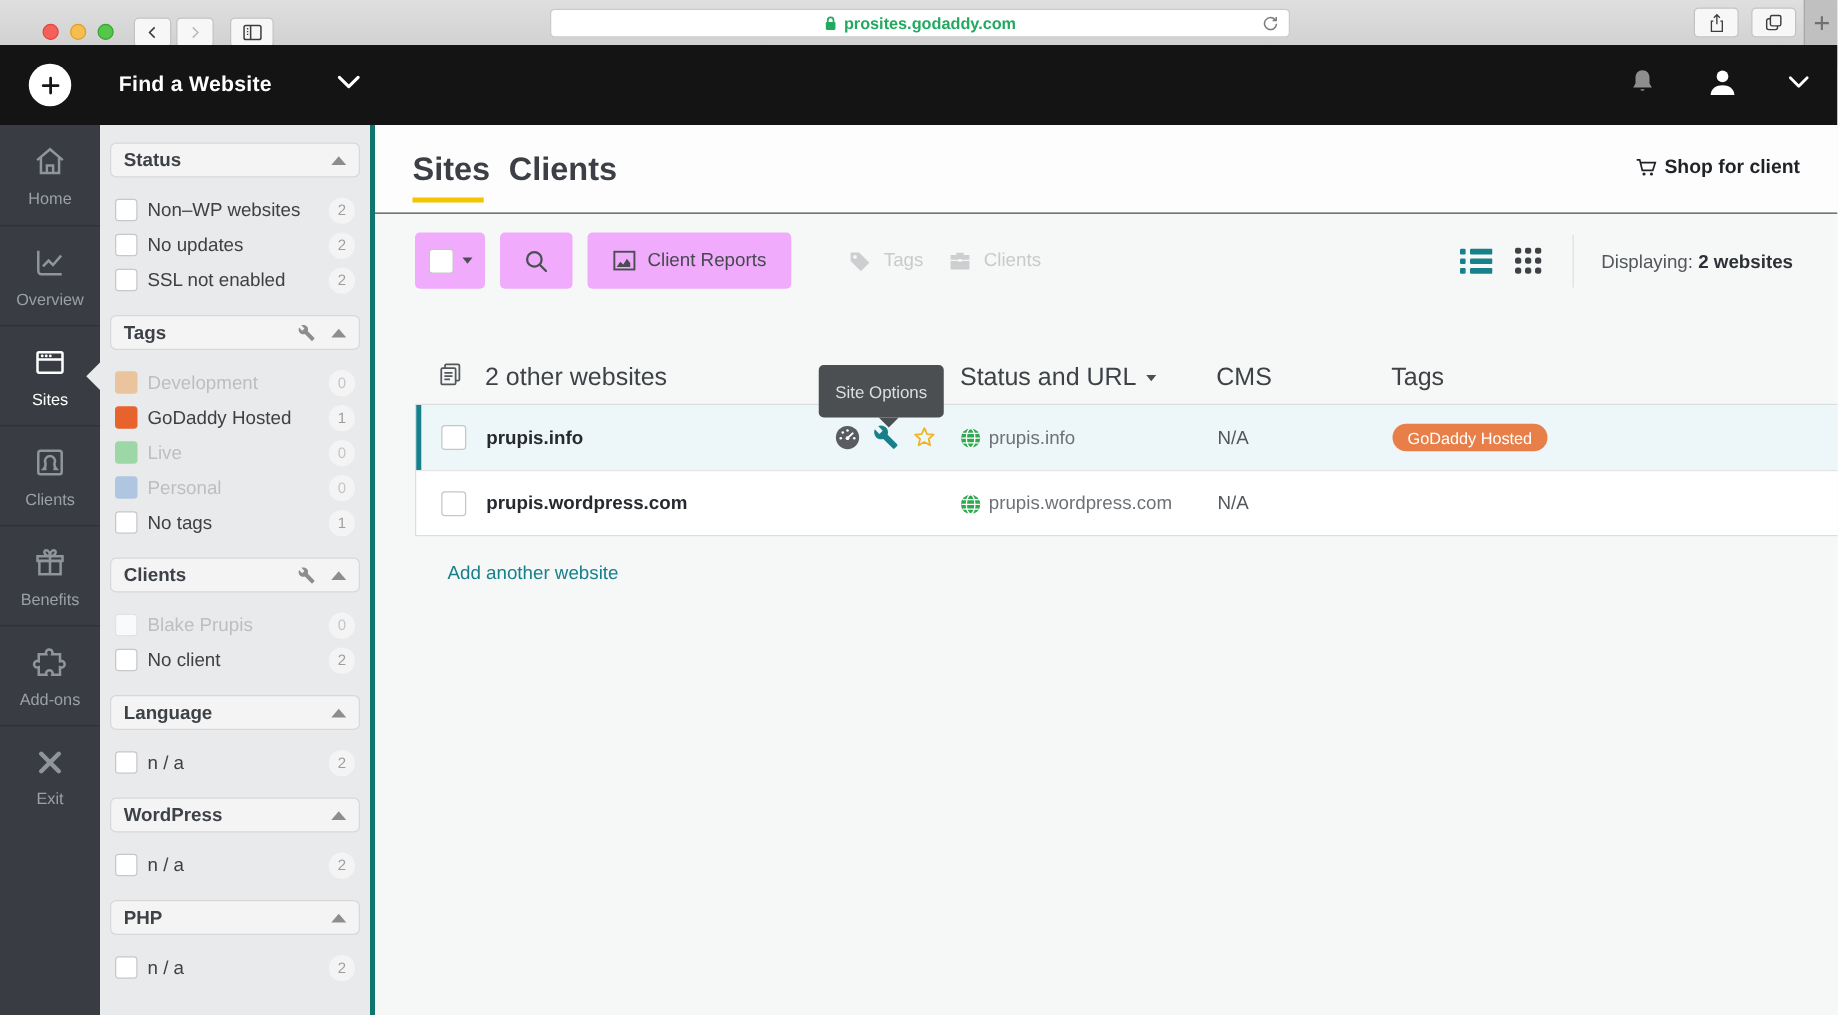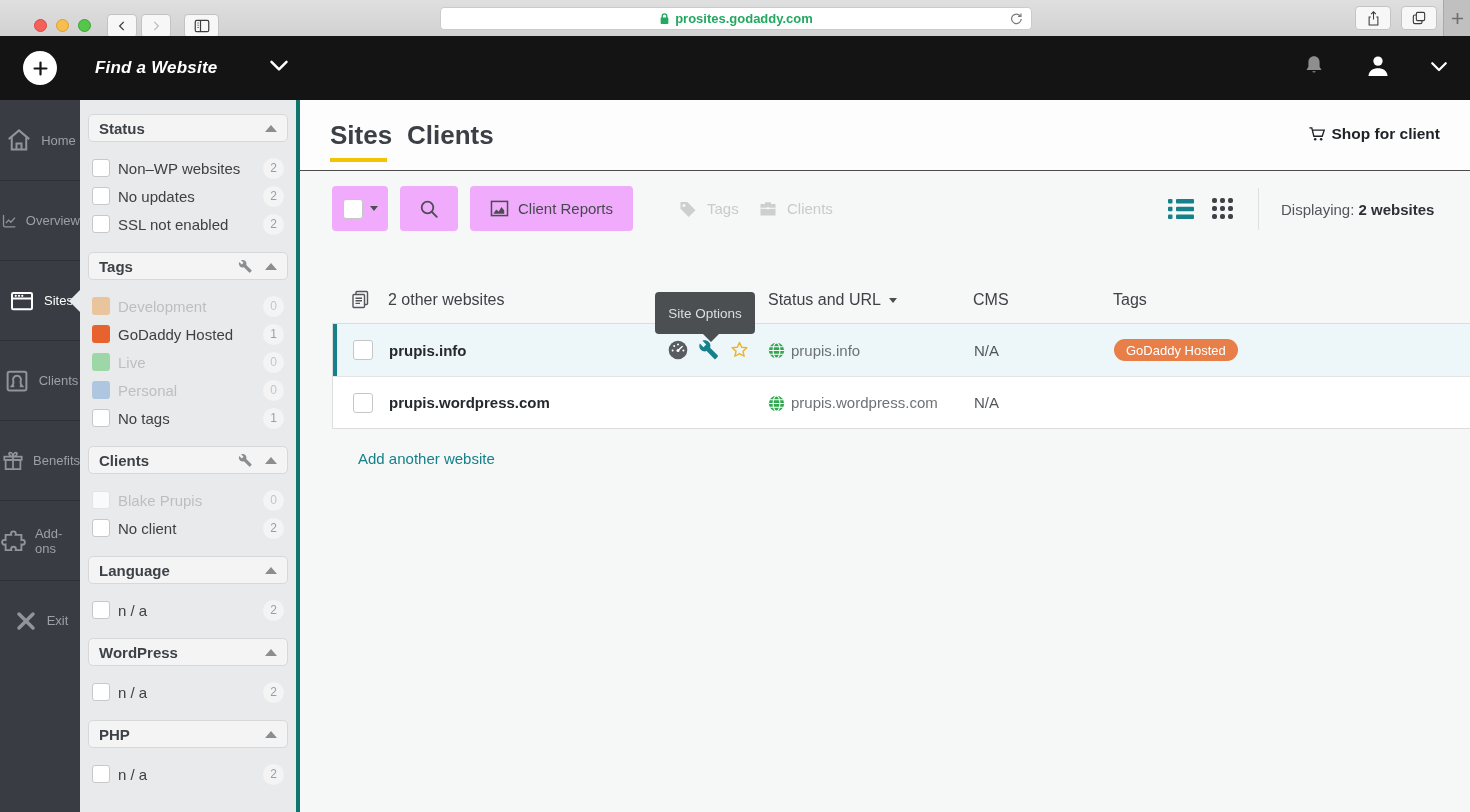--- a/index.html
+++ b/index.html
@@ -27,27 +27,27 @@
   .btn-share { position:absolute; right:79px; top:6px; width:36px; }
   .btn-tabs  { position:absolute; right:33px; top:6px; width:36px; }
   .btn-newtab { position:absolute; right:0; top:0; width:27px; height:36px; background:#c0c0c0;
                 border-left:1px solid #a9a9a9; display:flex; align-items:center; justify-content:center; }
 
   
   .appbar { position:absolute; left:0; top:36px; width:1470px; height:64px; background:#141414;
             display:flex; align-items:center; }
   .plus-circle { width:34px; height:34px; border-radius:50%; background:#fff; margin-left:23px;
                  display:flex; align-items:center; justify-content:center; }
-  .find-site { color:#fff; font-size:17px; font-weight:600; margin-left:38px; letter-spacing:.2px;font-style:italic; }
+  .find-site { color:#fff; font-size:17px; font-weight:600; margin-left:38px; letter-spacing:.2px; }
   .find-caret { margin-left:52px; }
   .appbar-right { margin-left:auto; display:flex; align-items:center; gap:38px; margin-right:22px; }
 
   
   .rail { position:absolute; left:0; top:100px; width:80px; height:712px; background:#393d43; }
-  .rail-item { position:relative; height:80px; display:flex; flex-direction:row; align-items:center;
+  .rail-item { position:relative; height:80px; display:flex; flex-direction:column; align-items:center;
                justify-content:center; gap:7px; color:#8f959b; border-top:1px solid #2e3136; cursor:default; }
   .rail-item:first-child { border-top:none; }
   .rail-label { font-size:13px; color:#9aa0a5; }
   .rail-item.active { color:#ffffff; }
   .rail-item.active .rail-label { color:#ffffff; }
   .rail-item.active::after { content:""; position:absolute; right:0; top:50%; margin-top:-11px;
        border-top:11px solid transparent; border-bottom:11px solid transparent; border-right:11px solid #e9eaeb; }
 
   
   .filters { position:absolute; left:80px; top:100px; width:220px; height:712px; background:#e9eaeb;
@@ -91,21 +91,21 @@
                font-size:15px; color:#c9cacc; }
   .dis-tags { left:378px; }
   .dis-clients { left:458px; }
   .view-list { left:868px; top:98px; }
   .view-grid { left:912px; top:98px; }
   .view-divider { position:absolute; left:958px; top:88px; width:1px; height:42px; background:#dedfe0; }
   .displaying { position:absolute; left:981px; top:101px; font-size:15px; color:#53575b; }
   .displaying b { color:#2d3035; }
 
   .thead { position:absolute; left:32px; top:181px; width:1108px; height:42px; }
-  .thead-cell { position:absolute; top:10px; font-size:16px; color:#3e4247; }
+  .thead-cell { position:absolute; top:10px; font-size:20px; color:#3e4247; }
   .group-label { left:56px; }
   .col-status { left:436px; display:flex; align-items:center; gap:8px; }
   .col-cms { left:641px; }
   .col-tags { left:781px; }
   .pages-icon { position:absolute; left:18px; top:8px; }
 
   .table { position:absolute; left:32px; top:223px; width:1208px; background:#fff;
            border:1px solid #dcdddd; }
   .trow { position:relative; height:52px; display:flex; align-items:center; }
   .trow + .trow { border-top:1px solid #e4e5e6; }

